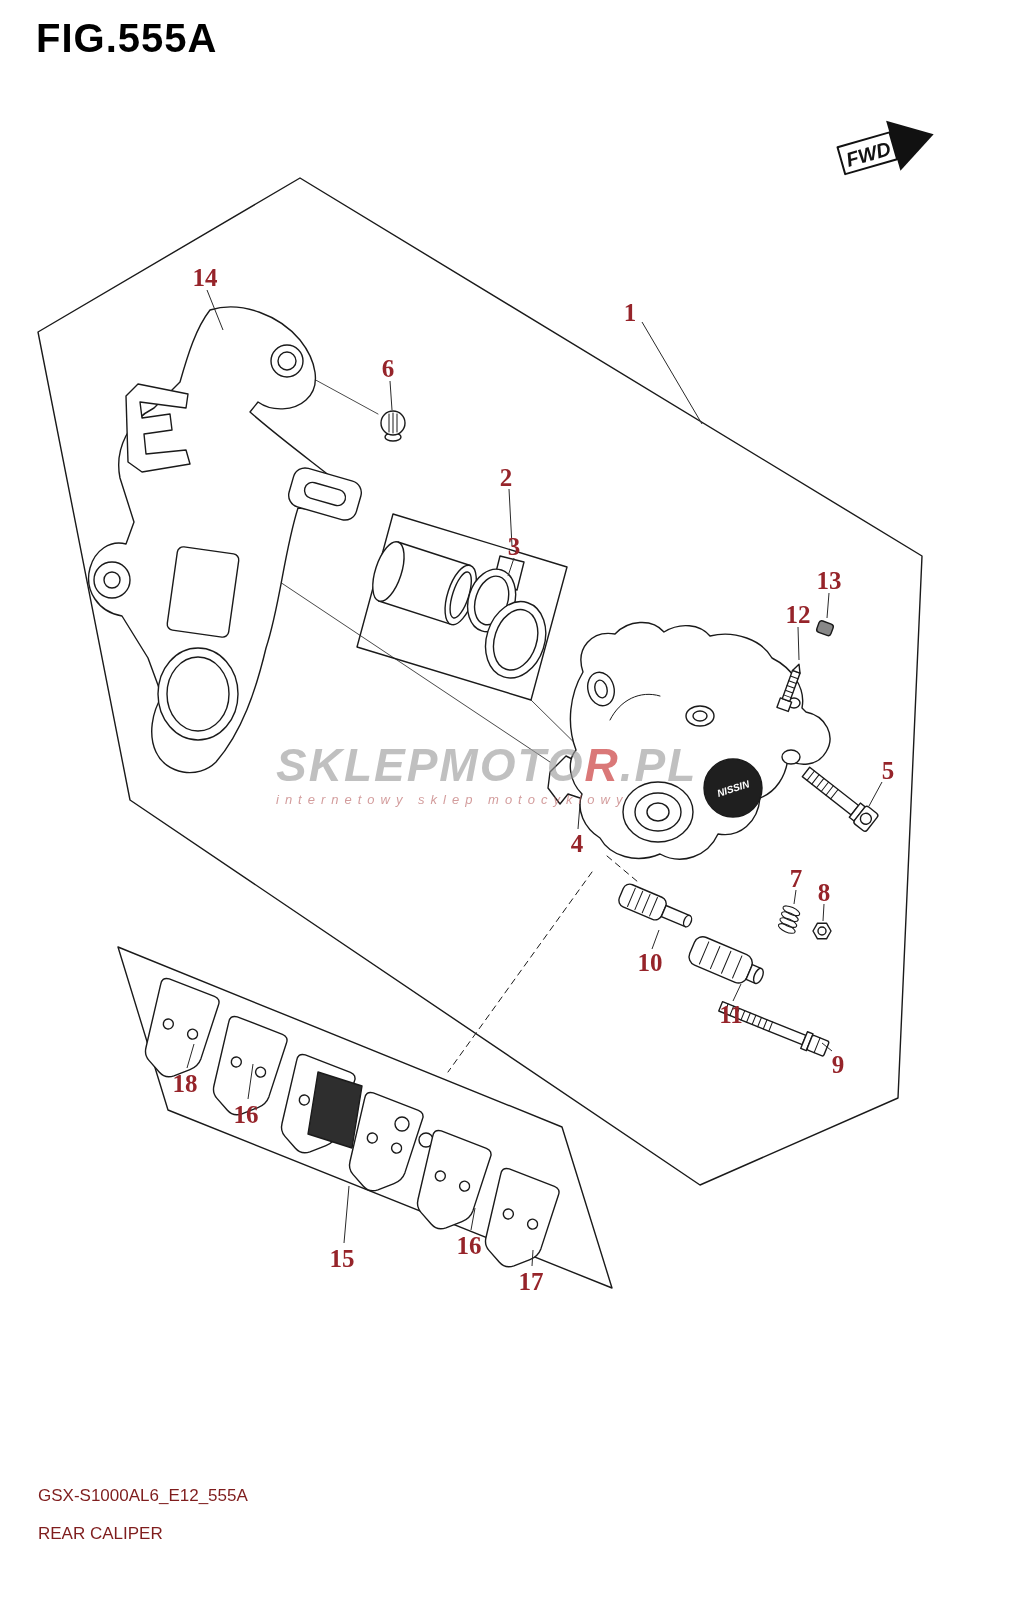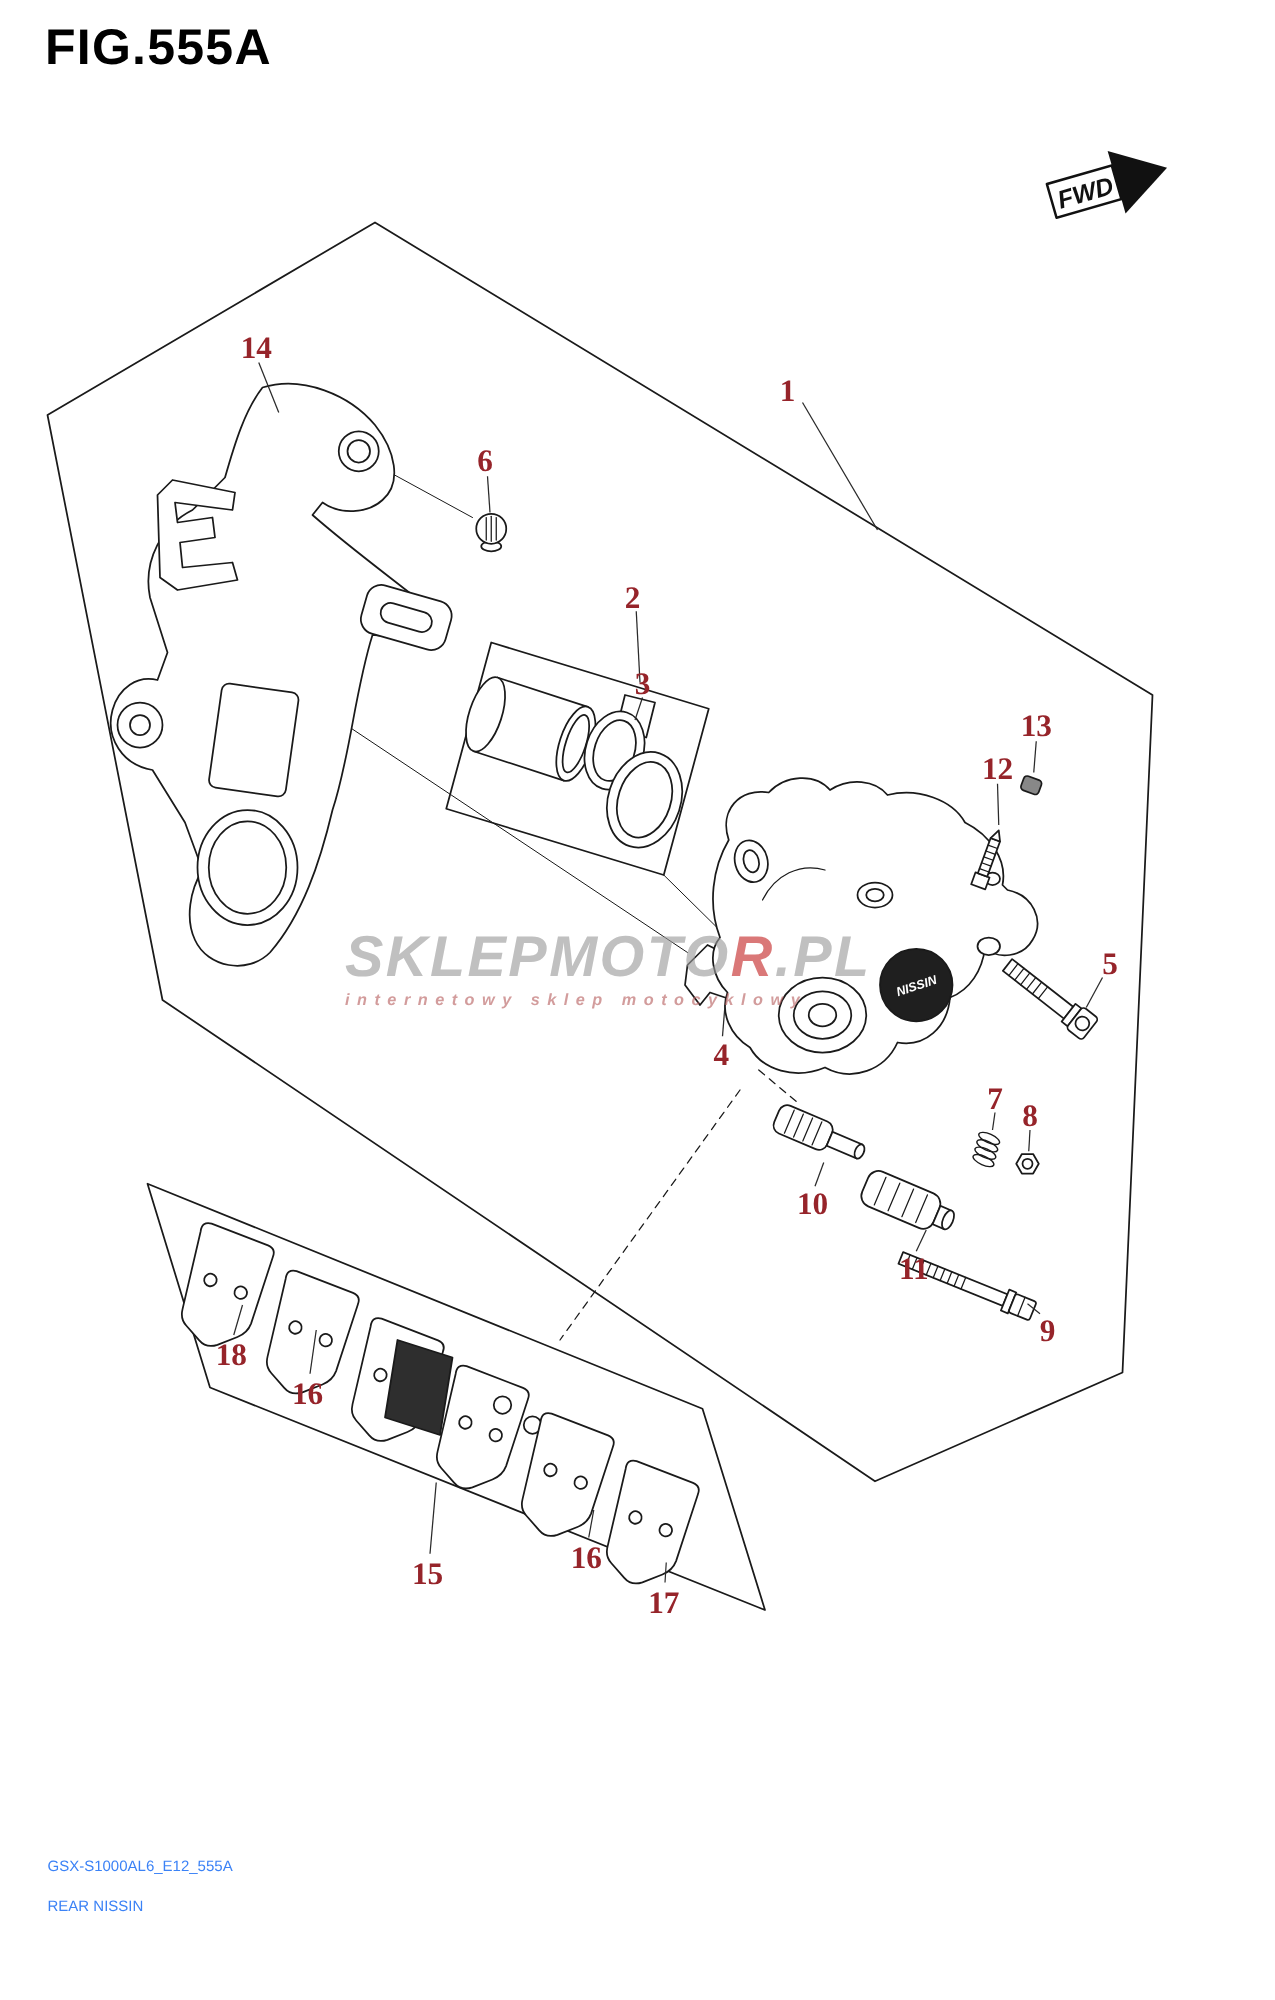--- a/index.html
+++ b/index.html
@@ -25,27 +25,27 @@
     transform:translateX(-50%);
     text-align:left; pointer-events:none; opacity:.62;
   }
   .watermark .brand {
     font-size:46px; font-weight:bold; font-style:italic;
     color:#9a9a9a; letter-spacing:2px; line-height:1;
     white-space:nowrap;
   }
   .watermark .brand .accent { color:#c42727; }
   .watermark .tagline {
-    margin-top:4px; font-size:13px; font-style:italic; font-weight:bold;
+    margin-top:4px; font-size:13px; font-style:italic; font-weight:normal;
     letter-spacing:6px; color:#b86060; white-space:nowrap;
   }
 
   .footer {
-    position:absolute; left:38px; top:1486px; color:#3b82f6;
-    font-size:12px; line-height:1.2;
+    position:absolute; left:38px; top:1486px; color:#7f1d1d;
+    font-size:17px; line-height:1.2;
   }
   .footer .code { margin-bottom:18px; }
 </style>
 </head>
 <body>
 
 <div class="page">
 
   <div class="figure-title">FIG.555A</div>
 
@@ -274,16 +274,16 @@
 
   <div class="watermark">
     <div class="brand">
       <span>SKLEPMOTO</span><span class="accent">R</span><span>.PL</span>
     </div>
     <div class="tagline">internetowy sklep motocyklowy</div>
   </div>
 
   <div class="footer">
     <div class="code">GSX-S1000AL6_E12_555A</div>
-    <div class="name">REAR NISSIN</div>
+    <div class="name">REAR CALIPER</div>
   </div>
 
 </div>
 
 </body></html>

